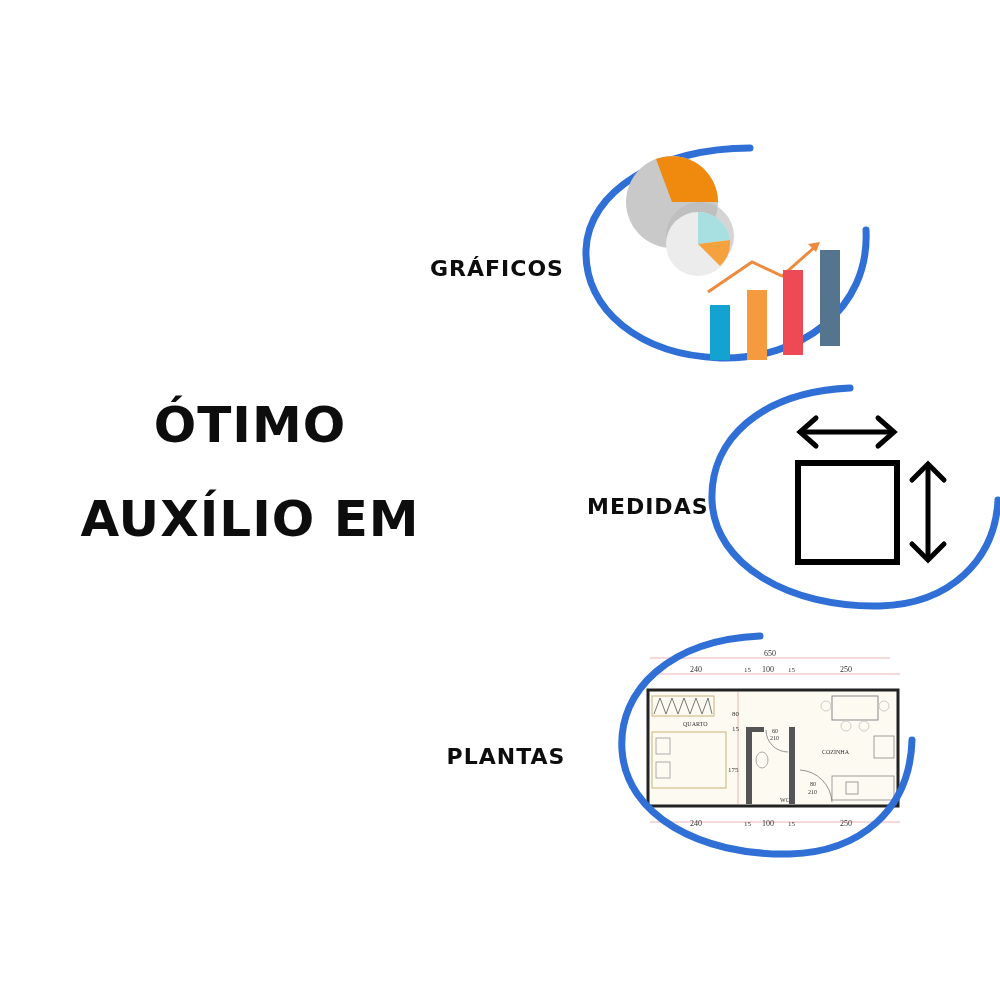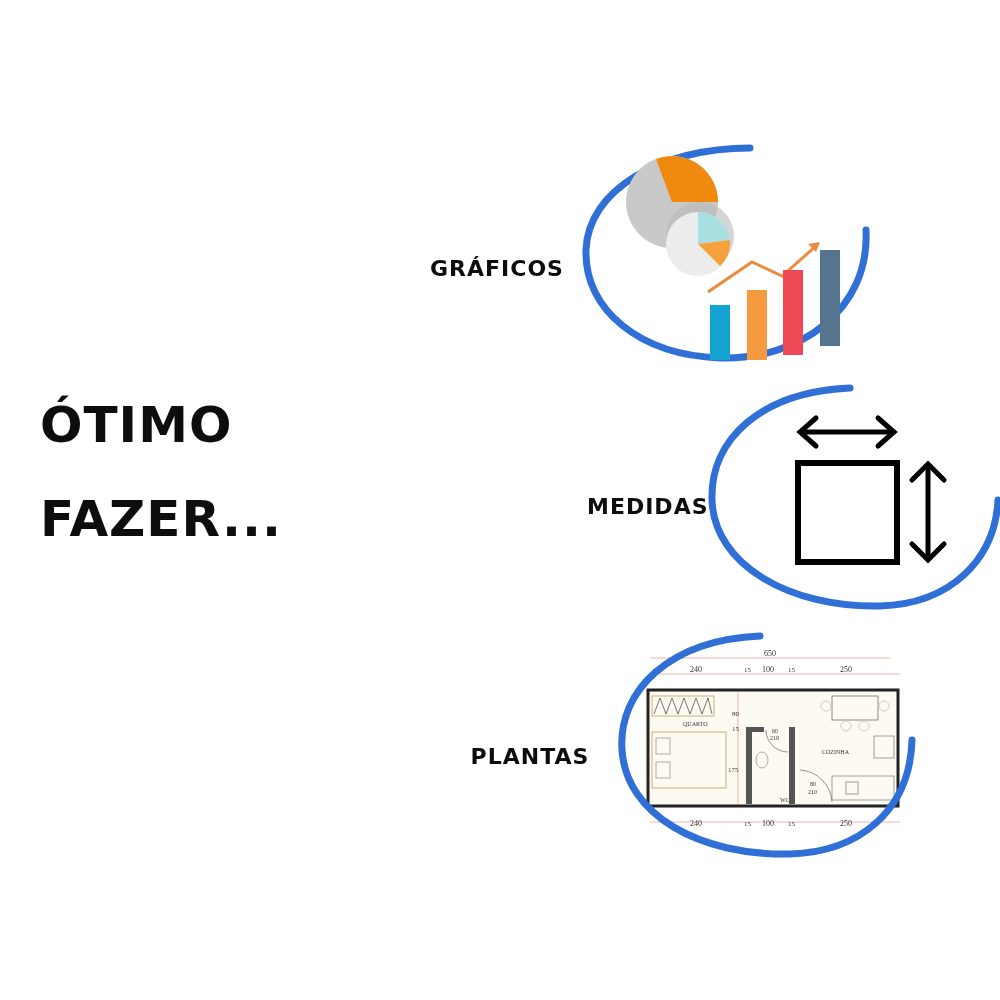--- a/index.html
+++ b/index.html
@@ -1,31 +1,31 @@
 <!DOCTYPE html>
 <html><head>
 <meta charset="utf-8">
 <style>
   html, body { margin: 0; padding: 0; background: #ffffff; }
   body { width: 1000px; height: 1000px; position: relative; overflow: hidden;
          font-family: "DejaVu Sans", sans-serif; color: #111; }
-  .headline { position: absolute; left: 40px; top: 378px; width: 420px; 
+  .headline { position: absolute; left: 40px; top: 378px; width: 420px; text-align: center;
               font-family: "DejaVu Sans", sans-serif; font-weight: bold; font-size: 50px;
               line-height: 94px; letter-spacing: 1px; color: #0d0d0d; }
   .headline div { white-space: nowrap; }
   .label { position: absolute; font-family: "DejaVu Sans", sans-serif; font-weight: bold;
            font-size: 22px; letter-spacing: 1px; color: #0d0d0d; text-align: center; line-height: 34px; }
   .icon { position: absolute; }
 </style>
 </head>
 <body>
 
 <div class="headline">
   <div>ÓTIMO</div>
-  <div>FAZER...</div>
+  <div>AUXÍLIO EM</div>
 </div>
 
 <div class="label" style="left:430px; top:252px;">GRÁFICOS</div>
 <svg class="icon" style="left:570px; top:140px;" width="310" height="225" viewBox="0 0 310 225">
 
   <path d="M 180 8 C 90 8, 18 50, 16 110 C 14 170, 70 215, 150 218 C 230 220, 300 170, 296 90" fill="none" stroke="#2f6fd6" stroke-width="7" stroke-linecap="round"></path>
 
   <circle cx="102" cy="62" r="46" fill="#c9c9c9"></circle>
   <path d="M 102 62 L 86 19 A 46 46 0 0 1 148 62 Z" fill="#ef8a0f"></path>
 
@@ -51,21 +51,21 @@
   <polyline points="116,38 100,52 116,66" fill="none" stroke="#000" stroke-width="5" stroke-linecap="round"></polyline>
   <polyline points="178,38 194,52 178,66" fill="none" stroke="#000" stroke-width="5" stroke-linecap="round"></polyline>
 
   <rect x="98" y="83" width="99" height="99" fill="none" stroke="#000" stroke-width="6"></rect>
 
   <line x1="228" y1="84" x2="228" y2="180" stroke="#000" stroke-width="5"></line>
   <polyline points="212,100 228,84 244,100" fill="none" stroke="#000" stroke-width="5" stroke-linecap="round"></polyline>
   <polyline points="212,164 228,180 244,164" fill="none" stroke="#000" stroke-width="5" stroke-linecap="round"></polyline>
 </svg>
 
-<div class="label" style="left:430px; top:740px; width:200px;">
+<div class="label" style="left:406px; top:740px; width:200px;">
   <div>PLANTAS</div>
 </div>
 <svg class="icon" style="left:610px; top:630px;" width="310" height="240" viewBox="0 0 310 240">
   <g font-family="Liberation Serif, serif" fill="#333">
 
     <line x1="40" y1="28" x2="280" y2="28" stroke="#e9a0a0" stroke-width="0.8"></line>
     <text x="154" y="26" font-size="8">650</text>
     <line x1="40" y1="44" x2="290" y2="44" stroke="#e9a0a0" stroke-width="0.8"></line>
     <text x="80" y="42" font-size="8">240</text>
     <text x="134" y="42" font-size="7">15</text>

